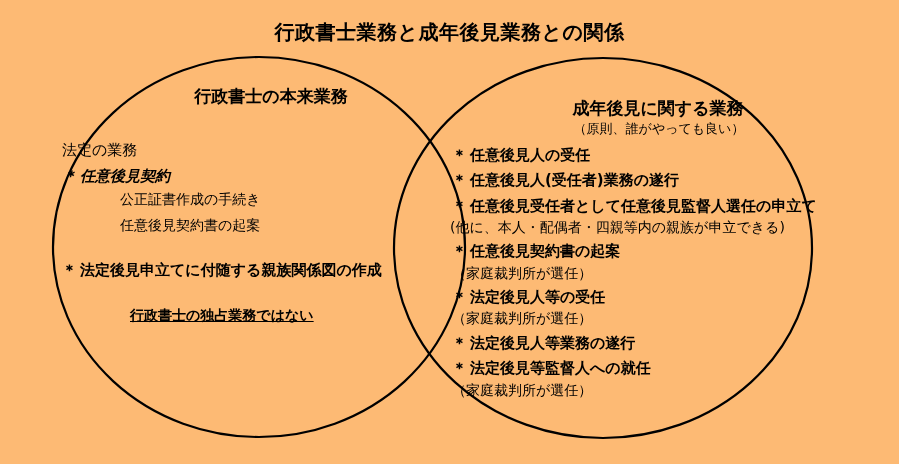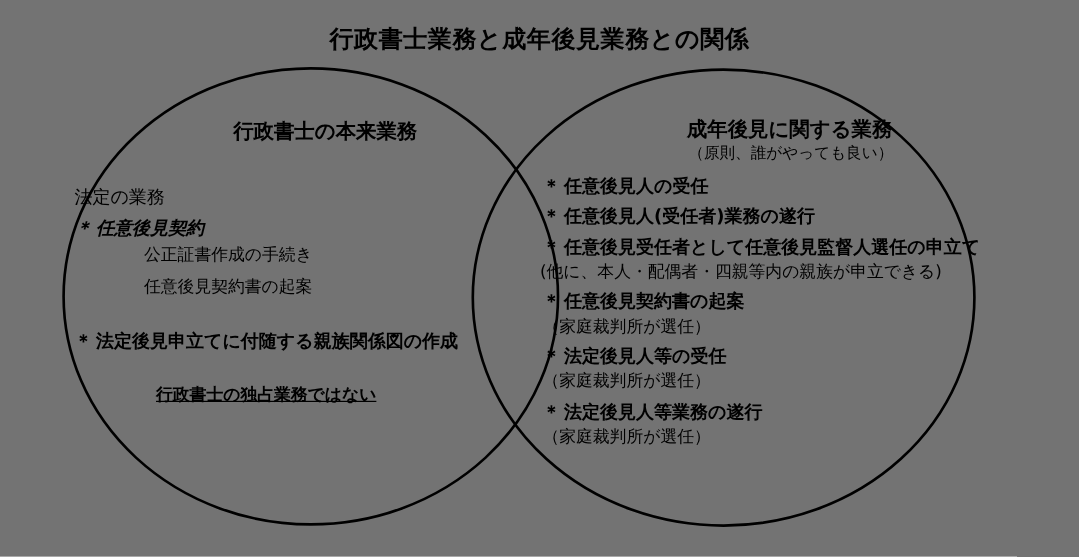--- a/index.html
+++ b/index.html
@@ -8,21 +8,21 @@
     background: #ffffff;
   }
   body {
     font-family: "DejaVu Sans", "Liberation Sans", sans-serif;
     color: #000000;
   }
   #screenshot {
     position: relative;
     width: 899px;
     height: 464px;
-    background: #737373;
+    background: #fdba74;
     overflow: hidden;
   }
   
   #diagram-title {
     position: absolute;
     left: 0;
     top: 20px;
     width: 899px;
     text-align: center;
     font-size: 20px;
@@ -43,21 +43,21 @@
     fill: none;
     stroke: #000000;
     stroke-width: 2.2;
   }
   
   .lobe-text {
     position: absolute;
   }
   #left-lobe-text {
     left: 62px;
-    top: 100px;
+    top: 86px;
     width: 400px;
   }
   #right-lobe-text {
     left: 452px;
     top: 98px;
     width: 436px;
   }
   .lobe-heading {
     font-size: 17px;
     font-weight: bold;
@@ -189,16 +189,19 @@
 
     <div class="bullet-line row">
       <span class="star">＊</span><span>法定後見人等の受任</span>
     </div>
     <div class="sub-line indent-1 row-tight">（家庭裁判所が選任）</div>
 
     <div class="bullet-line row">
       <span class="star">＊</span><span>法定後見人等業務の遂行</span>
     </div>
 
+    <div class="bullet-line row">
+      <span class="star">＊</span><span>法定後見等監督人への就任</span>
+    </div>
     <div class="sub-line indent-1 row-tight">（家庭裁判所が選任）</div>
   </div>
 
 </div>
 
 </body></html>

